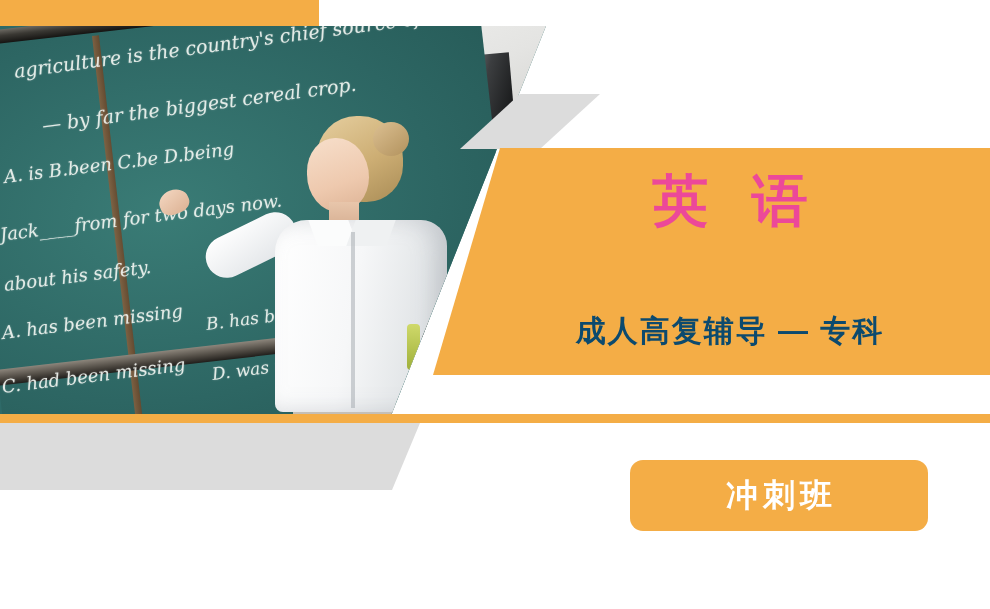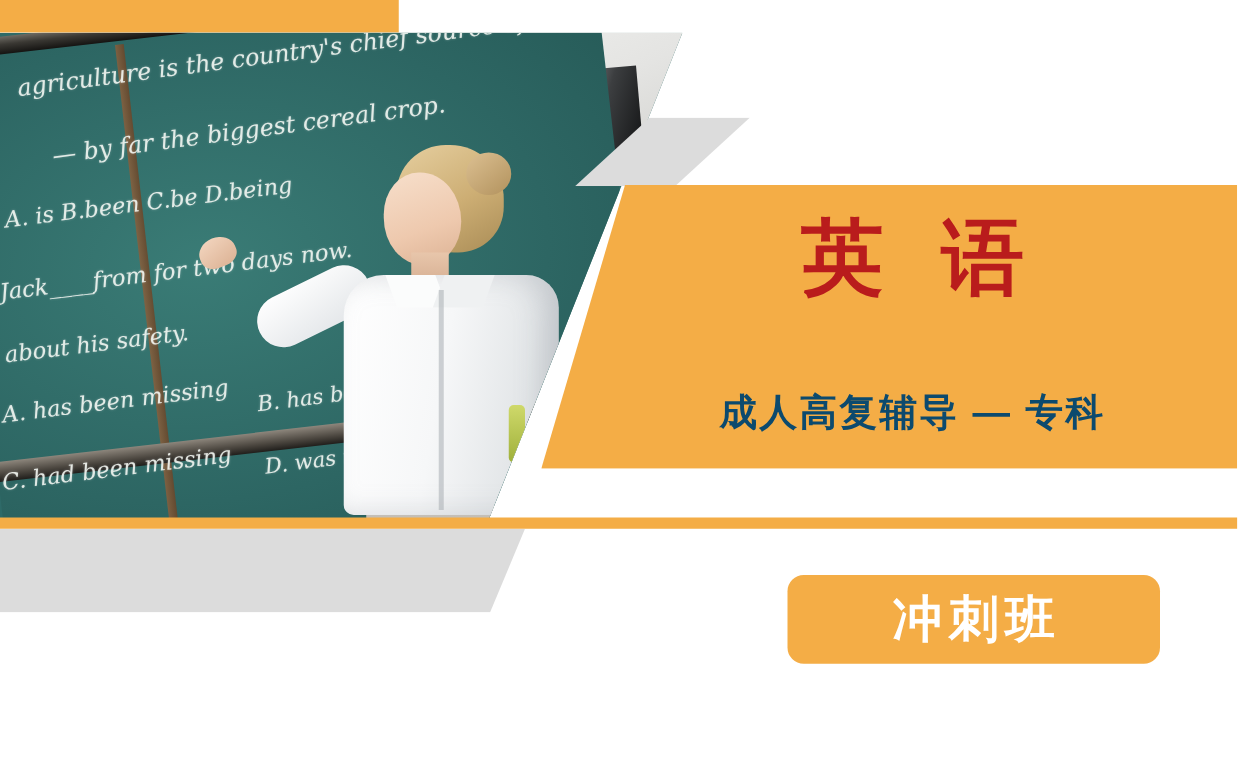--- a/index.html
+++ b/index.html
@@ -273,22 +273,22 @@
     -webkit-clip-path: polygon(80px 0, 570px 0, 570px 227px, 13px 227px);
     clip-path: polygon(80px 0, 570px 0, 570px 227px, 13px 227px);
   }
 
   .title-main {
     position: absolute;
     left: 520px;
     top: 173px;
     width: 420px;
     text-align: center;
-    color: #b91c1c;
-    font-size: 66px;
+    color: #ec4899;
+    font-size: 56px;
     font-weight: bold;
     letter-spacing: 14px;
     line-height: 1;
     text-indent: 14px;
   }
   .title-sub {
     position: absolute;
     left: 520px;
     top: 313px;
     width: 420px;
@@ -327,21 +327,21 @@
     position: absolute;
     left: 630px;
     top: 460px;
     width: 298px;
     height: 71px;
     background: #f4ad46;
     border: none;
     border-radius: 13px;
     color: #ffffff;
     font-family: "Liberation Sans", "DejaVu Sans", sans-serif;
-    font-size: 40px;
+    font-size: 32px;
     font-weight: bold;
     letter-spacing: 5px;
     text-indent: 5px;
     cursor: pointer;
     padding: 0;
   }
 </style>
 </head>
 <body>
 

